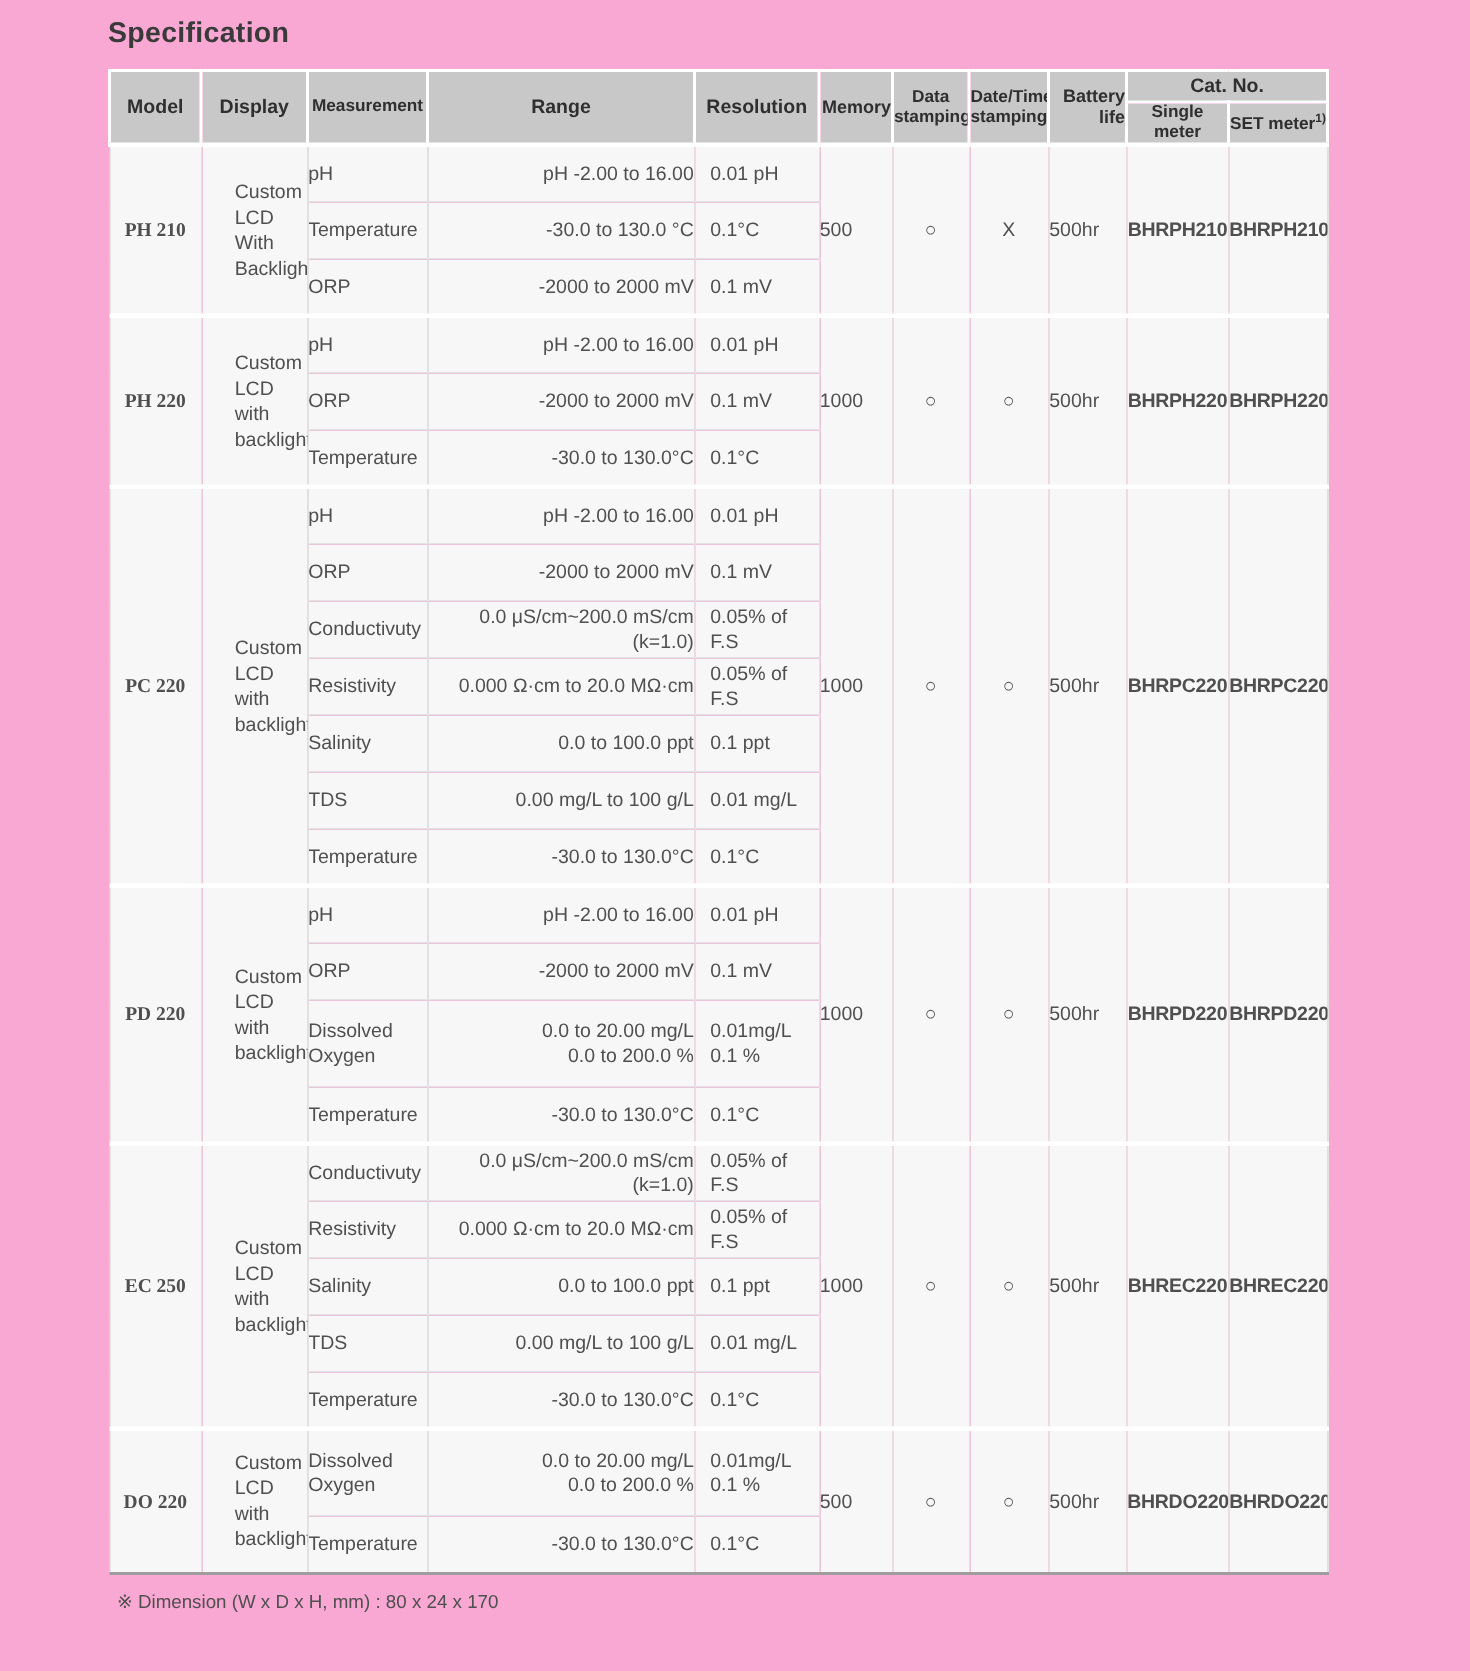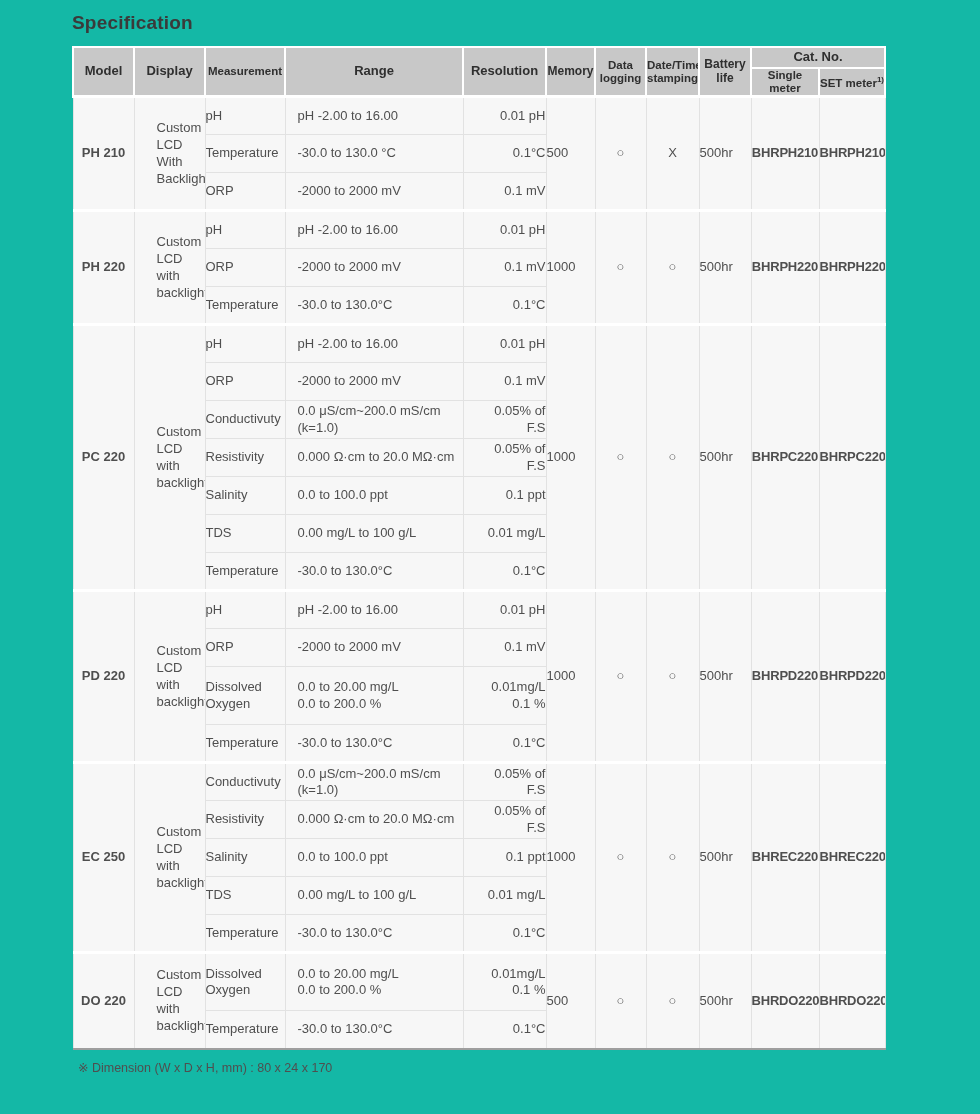--- a/index.html
+++ b/index.html
@@ -5,21 +5,21 @@
   * { margin: 0; padding: 0; box-sizing: border-box; }
   html, body {
     width: 980px;
     background: #ffffff;
     font-family: "Liberation Sans", "DejaVu Sans", sans-serif;
     color: #4f4f4f;
   }
   .page {
     width: 980px;
     height: 1114px;
-    background: #14b8a6;
+    background: #f9a8d4;
     padding: 12px 0 0 72px;
   }
   h1.title {
     font-size: 19px;
     font-weight: bold;
     color: #3a3a3a;
     letter-spacing: 0.2px;
     margin-bottom: 12px;
   }
   table.spec {
@@ -38,47 +38,48 @@
     border: 2px solid #ffffff;
     font-weight: bold;
     color: #2f2f2f;
     font-size: 13px;
     text-align: center;
     line-height: 1.15;
   }
   thead tr.h1 { height: 21px; }
   thead tr.h2 { height: 27px; }
   thead th.small { font-size: 11.5px; }
-  thead th.mid { font-size: 12px; }
+  thead th.mid { font-size: 12px; text-align: right; }
   thead th sup { font-size: 8px; vertical-align: super; }
   tbody.group { border-top: 3px solid #ffffff; }
   tbody.group td {
     background: #f7f7f7;
     border: 1px solid #e2e2e2;
     font-size: 13px;
     color: #4f4f4f;
     line-height: 1.3;
   }
   tbody.group tr { height: 38px; }
   tbody.group tr.tall { height: 58px; }
   td.model {
     font-weight: bold;
     color: #2e2e2e;
     text-align: center;
     font-size: 13px;
+    font-family: Liberation Serif, serif;
   }
   td.display {
     text-align: left;
     padding-left: 22px;
     font-size: 12.5px;
     color: #585858;
   }
   td.measure { text-align: left; }
-  td.range   { text-align: left; padding-left: 12px; font-size: 12.5px; }
-  td.resolution { text-align: right; padding-left: 10px; font-size: 12.5px; }
+  td.range   { text-align: right; padding-left: 12px; font-size: 12.5px; }
+  td.resolution { text-align: left; padding-left: 10px; font-size: 12.5px; }
   td.center { font-size: 12.5px; color: #565656; }
   td.mark { text-align: center; font-size: 13px; color: #767676; }
   td.catno {
     text-align: center;
     font-weight: bold;
     color: #2e2e2e;
     font-size: 11.5px;
     letter-spacing: -0.2px;
   }
   .footnotes {
@@ -112,21 +113,21 @@
     </colgroup>
     <thead>
       <tr class="h1">
         <th rowspan="2">Model</th>
         <th rowspan="2">Display</th>
         <th rowspan="2" class="small">Measurement</th>
         <th rowspan="2">Range</th>
         <th rowspan="2">Resolution</th>
         <th rowspan="2" class="mid">Memory</th>
         <th rowspan="2" class="small">Data
-logging</th>
+stamping</th>
         <th rowspan="2" class="small">Date/Time
 stamping</th>
         <th rowspan="2" class="mid">Battery
 life</th>
         <th colspan="2">Cat. No.</th>
       </tr>
       <tr class="h2">
         <th class="small">Single
 meter</th>
         <th class="small"><span>SET meter</span><sup>1)</sup></th>

